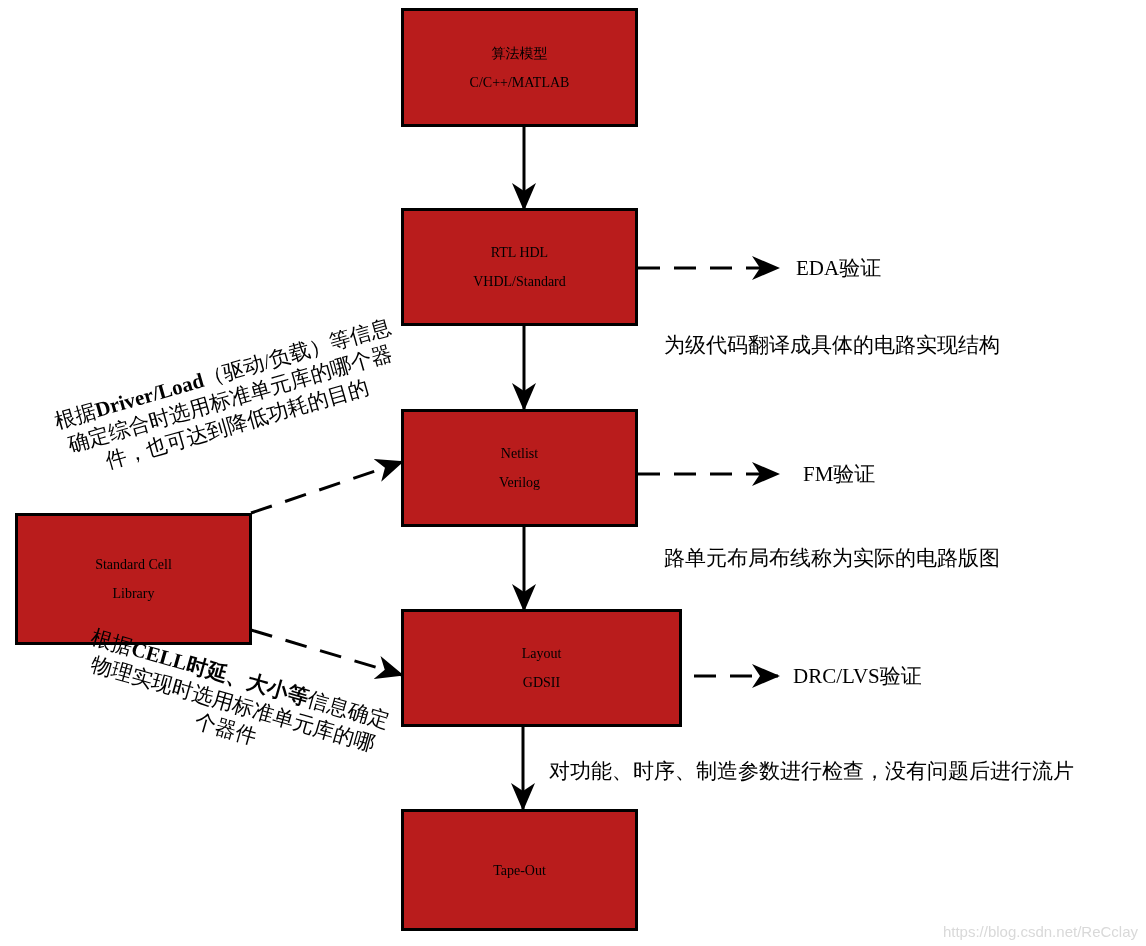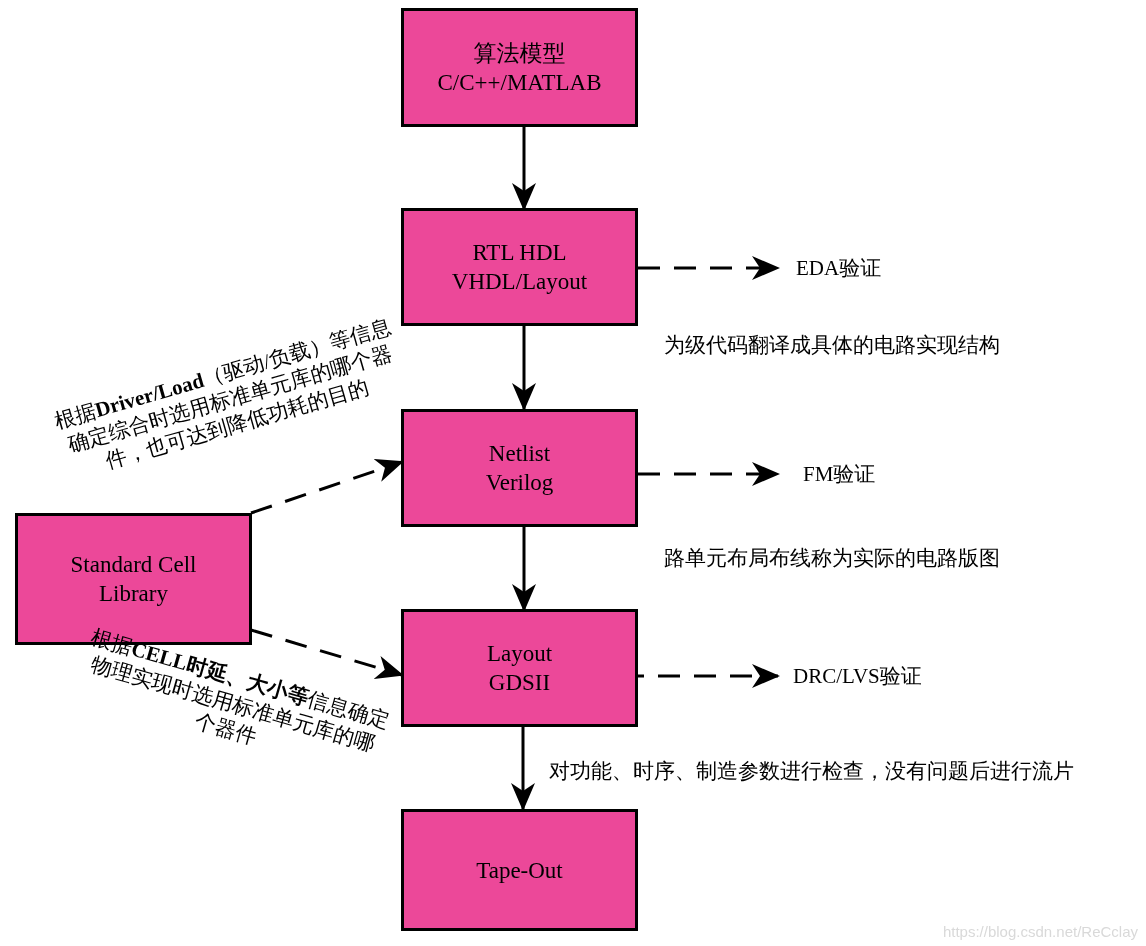--- a/index.html
+++ b/index.html
@@ -1,21 +1,21 @@
 <!DOCTYPE html>
 <html><head>
   <meta charset="utf-8">
   <style>
     html, body { margin: 0; padding: 0; background: #ffffff; }
     body { width: 1146px; height: 946px; position: relative; overflow: hidden;
            font-family: "Liberation Serif", "DejaVu Serif", serif; color: #000; }
     #diagram { position: absolute; left: 0; top: 0; }
-    .box { position: absolute; border: 3px solid #000; background: #ec4899; box-sizing: border-box;
+    .box { position: absolute; border: 3px solid #000; background: #b91c1c; box-sizing: border-box;
            display: flex; flex-direction: column; align-items: center; justify-content: center;
-           text-align: center; font-size: 23px; line-height: 29px; }
+           text-align: center; font-size: 14px; line-height: 29px; }
     .note { position: absolute; font-size: 21px; line-height: 30px; text-align: center; white-space: nowrap; }
     .hl { color: #ff1a1a; }
     .label { position: absolute; font-size: 21px; white-space: nowrap; }
     .rot { position: absolute; font-size: 21px; line-height: 26px; text-align: center; white-space: nowrap;
            transform-origin: center center; }
     .b { font-weight: bold; }
     .watermark { position: absolute; right: 8px; bottom: 6px; font-family: "Liberation Sans", sans-serif;
                  font-size: 15px; color: #d9d9d9; }
   </style>
 </head>
@@ -44,29 +44,29 @@
   <line x1="251" y1="630" x2="402" y2="675" stroke="#000" stroke-width="3" stroke-dasharray="22,14" marker-end="url(#ahBig)"></line>
 </svg>
 
 <div class="box" style="left:401px; top:8px; width:237px; height:119px;">
   <span>算法模型</span>
   <span>C/C++/MATLAB</span>
 </div>
 
 <div class="box" style="left:401px; top:208px; width:237px; height:118px;">
   <span>RTL HDL</span>
-  <span>VHDL/Layout</span>
+  <span>VHDL/Standard</span>
 </div>
 
 <div class="box" style="left:401px; top:409px; width:237px; height:118px;">
   <span>Netlist</span>
   <span>Verilog</span>
 </div>
 
-<div class="box" style="left:401px; top:609px; width:237px; height:118px;">
+<div class="box" style="left:401px; top:609px; width:281px; height:118px;">
   <span>Layout</span>
   <span>GDSII</span>
 </div>
 
 <div class="box" style="left:401px; top:809px; width:237px; height:122px;">
   <span>Tape-Out</span>
 </div>
 
 <div class="box" style="left:15px; top:513px; width:237px; height:132px;">
   <span>Standard Cell</span>

